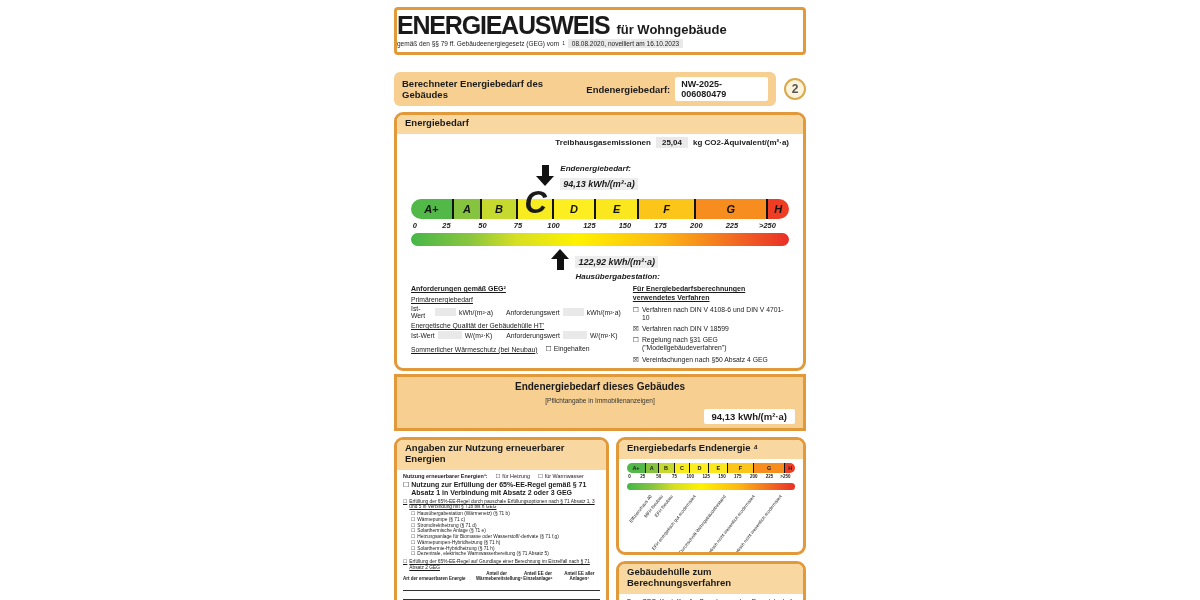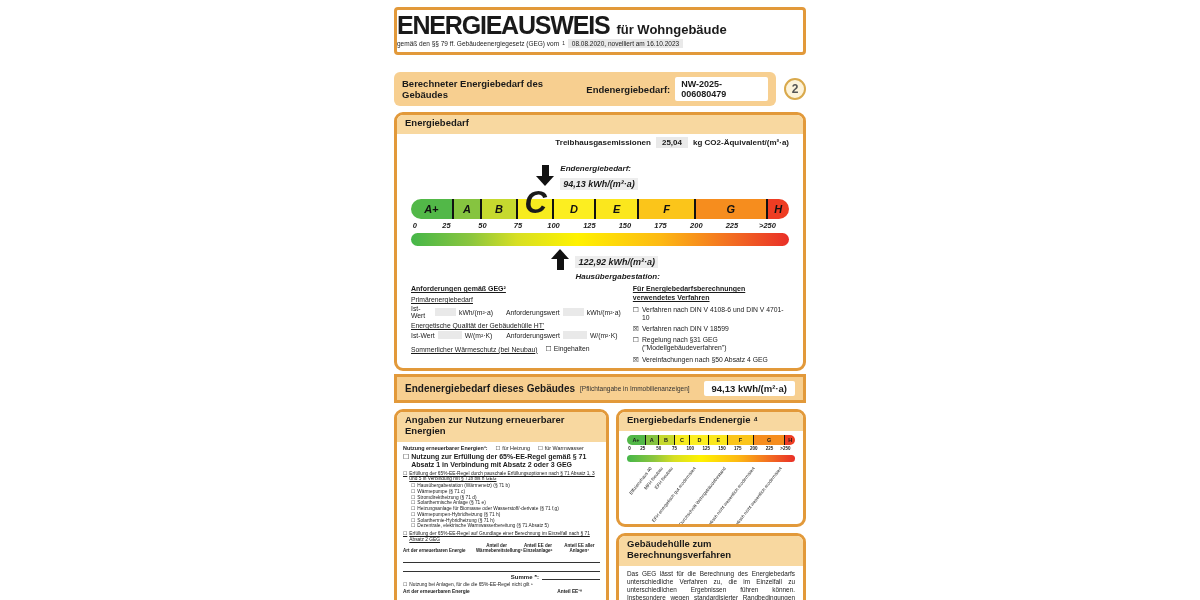--- a/index.html
+++ b/index.html
@@ -59,21 +59,21 @@
   .col-r { flex:1; }
   .u { text-decoration:underline; }
   .h7 { font-size:7px; font-weight:700; line-height:1.25; }
   .t68 { font-size:6.8px; }
   .val-row { display:flex; align-items:center; gap:3px; font-size:6.8px; margin:2px 0 3px; }
   .val-box { width:24px; height:8px; background:#e9e9e9; }
   .sp { width:8px; }
   .chk-item { display:flex; gap:3px; font-size:6.8px; margin-top:3px; line-height:1.2; }
   .sommer-row { display:flex; gap:8px; margin-top:6px; font-size:6.8px; align-items:center; }
 
-  .footer-band { border:3px solid #e2993a; border-radius:0; background:#f7cf90; margin-top:3px; padding:4px 8px; display:flex; align-items:center; gap:5px; }
+  .footer-band { border:3px solid #e2993a; border-radius:0; background:#f7cf90; margin-top:3px; padding:4px 8px; display:flex; align-items:center; gap:5px;flex-direction:column; }
   .footer-label { font-size:10px; font-weight:700; }
   .footer-note { font-size:6.5px; color:#333; }
   .footer-value { margin-left:auto; background:#fff; padding:2px 8px; font-size:9.5px; font-weight:700; border-radius:2px; }
 
   
   .lower { display:flex; gap:7px; margin-top:6px; align-items:stretch; }
   .lbox { width:215px; border:3px solid #e2993a; border-radius:9px; overflow:hidden; background:#fff; }
   .rcol { flex:1; display:flex; flex-direction:column; gap:6px; }
   .rbox { border:3px solid #e2993a; border-radius:9px; overflow:hidden; background:#fff; }
   .re-body { padding:3px 6px 4px; }

